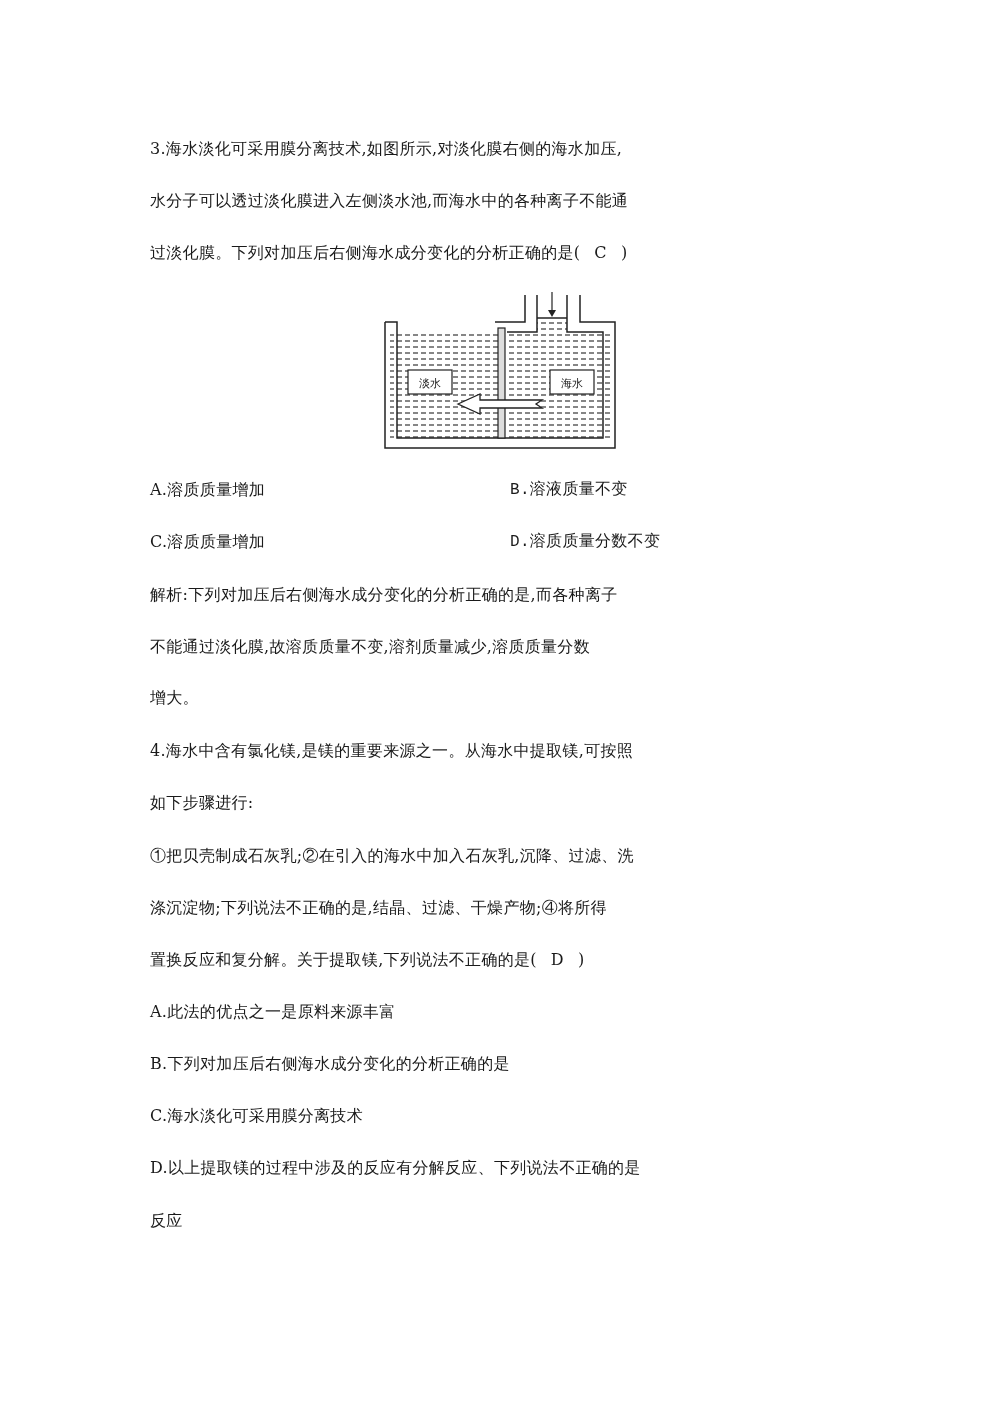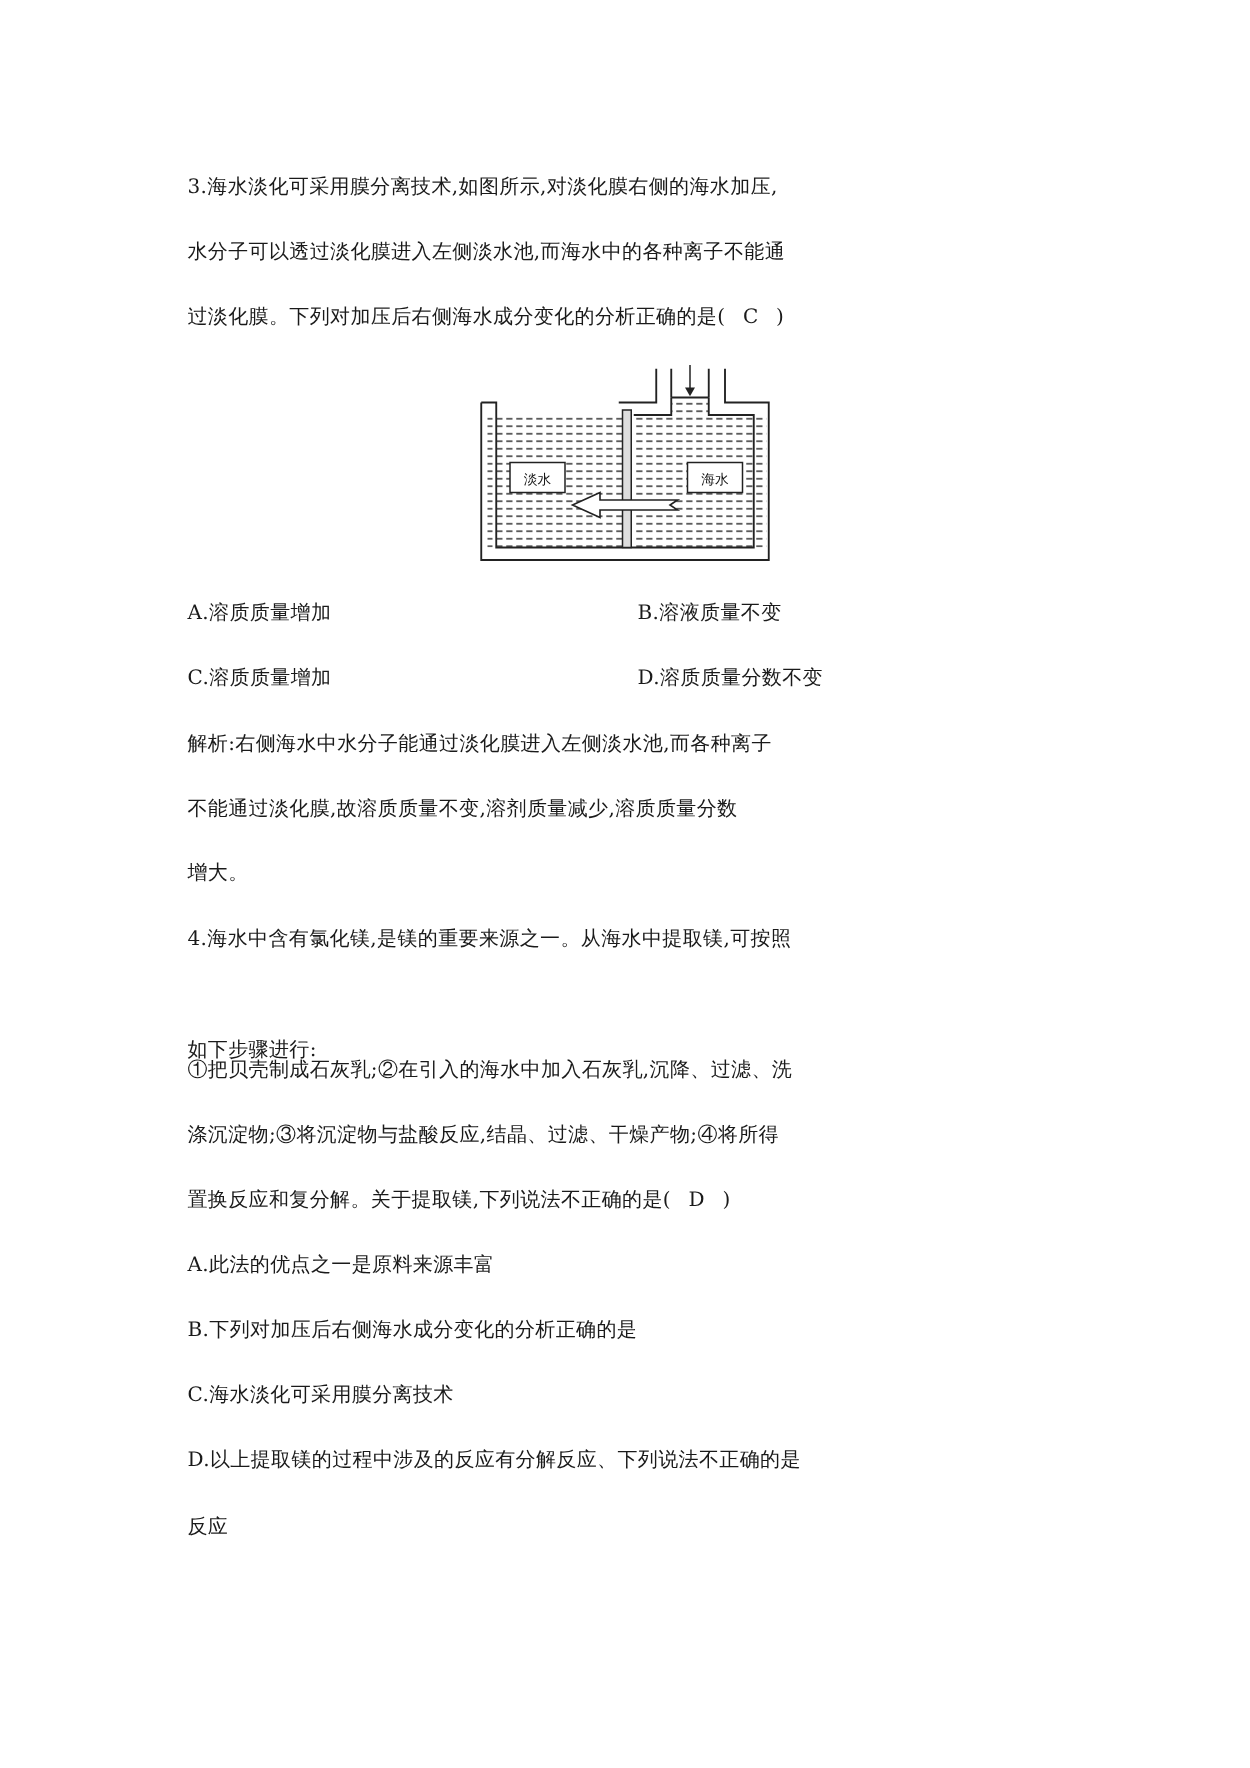--- a/index.html
+++ b/index.html
@@ -6,21 +6,21 @@
     body {
       width: 1000px; height: 1414px; position: relative; overflow: hidden;
       font-family: "DejaVu Serif", "Liberation Serif", serif;
       color: #1a1a1a;
     }
     .line {
       position: absolute; left: 150px;
       font-size: 16px; line-height: 28px; white-space: nowrap;
       letter-spacing: 0.3px;
     }
-    .opt2 { position: absolute; left: 360px; }
+    .opt2 { position: absolute; left: 360px; font-family: Liberation Mono, monospace; }
     .answer { display: inline-block; padding: 0 14px; }
     #diagram { position: absolute; left: 380px; top: 290px; width: 240px; height: 160px; }
   </style>
 </head>
 <body>
 
 <div class="line" style="top:135px">3.海水淡化可采用膜分离技术,如图所示,对淡化膜右侧的海水加压,</div>
 <div class="line" style="top:187px">水分子可以透过淡化膜进入左侧淡水池,而海水中的各种离子不能通</div>
 <div class="line" style="top:239px"><span>过淡化膜。下列对加压后右侧海水成分变化的分析正确的是(</span><span class="answer">C</span><span>)</span></div>
 
@@ -58,27 +58,27 @@
 
 <div class="line" style="top:476px">
   <span>A.溶质质量增加</span>
   <span class="opt2">B.溶液质量不变</span>
 </div>
 <div class="line" style="top:528px">
   <span>C.溶质质量增加</span>
   <span class="opt2">D.溶质质量分数不变</span>
 </div>
 
-<div class="line" style="top:581px">解析:右侧海水中水分子能通过淡化膜进入左侧淡水池,而各种离子</div>
+<div class="line" style="top:581px">解析:下列对加压后右侧海水成分变化的分析正确的是,而各种离子</div>
 <div class="line" style="top:633px">不能通过淡化膜,故溶质质量不变,溶剂质量减少,溶质质量分数</div>
 <div class="line" style="top:684px">增大。</div>
 
 <div class="line" style="top:737px">4.海水中含有氯化镁,是镁的重要来源之一。从海水中提取镁,可按照</div>
-<div class="line" style="top:826px">如下步骤进行:</div>
+<div class="line" style="top:789px">如下步骤进行:</div>
 <div class="line" style="top:842px">①把贝壳制成石灰乳;②在引入的海水中加入石灰乳,沉降、过滤、洗</div>
-<div class="line" style="top:894px">涤沉淀物;③将沉淀物与盐酸反应,结晶、过滤、干燥产物;④将所得</div>
+<div class="line" style="top:894px">涤沉淀物;下列说法不正确的是,结晶、过滤、干燥产物;④将所得</div>
 <div class="line" style="top:946px"><span>置换反应和复分解。关于提取镁,下列说法不正确的是(</span><span class="answer">D</span><span>)</span></div>
 
 <div class="line" style="top:998px">A.此法的优点之一是原料来源丰富</div>
 <div class="line" style="top:1050px">B.下列对加压后右侧海水成分变化的分析正确的是</div>
 <div class="line" style="top:1102px">C.海水淡化可采用膜分离技术</div>
 <div class="line" style="top:1154px">D.以上提取镁的过程中涉及的反应有分解反应、下列说法不正确的是</div>
 <div class="line" style="top:1207px">反应</div>
 
 </body></html>

